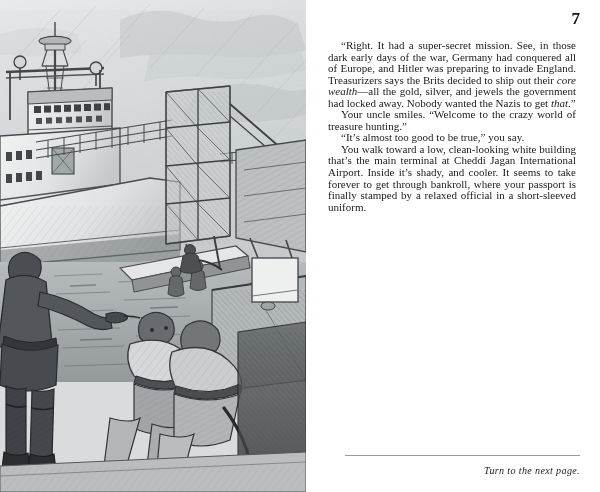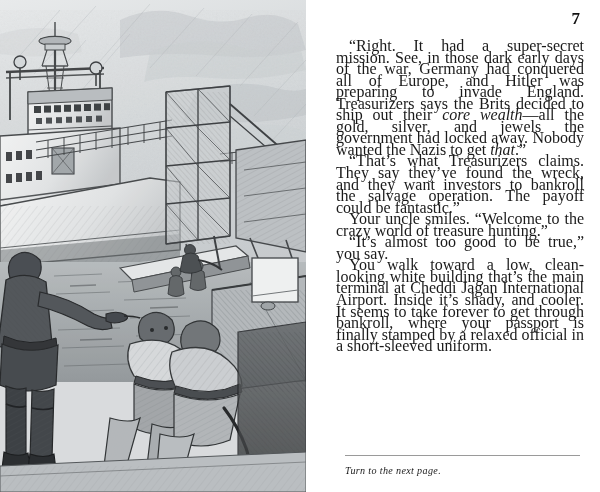--- a/index.html
+++ b/index.html
@@ -12,29 +12,29 @@
   #illustration { position:relative; width:306px; height:492px; overflow:hidden;
       background:#d7dadc; }
   #illustration svg { display:block; width:306px; height:492px; }
 
   
   #textpane { position:relative; width:294px; height:492px; background:#fff; }
 
   #folio { position:absolute; top:9px; right:20px; font-size:17px; font-weight:bold;
       font-family:"Liberation Serif", serif; color:#111; letter-spacing:0; }
 
-  #copy { position:absolute; left:30px; top:40px; width:248px;
-      font-size:16px; line-height:11.55px; text-align:justify;
+  #copy { position:absolute; left:22px; top:40px; width:248px;
+      font-size:11px; line-height:11.55px; text-align:justify;
       color:#1a1a1a; hyphens:none; }
   #copy p { text-indent:13px; margin:0; }
   #copy em { font-style:italic; }
 
   #footer { position:absolute; left:39px; top:455px; width:235px; }
   #rule { height:1px; background:#9a9a9a; width:100%; }
-  #turnline { margin-top:9px; font-style:italic;
+  #turnline { margin-top:9px; text-align:right; font-style:italic;
       font-size:10.1px; color:#1a1a1a; letter-spacing:.35px; }
 </style>
 </head>
 <body>
 
 <div id="page">
 
   <div id="illustration">
     <svg viewBox="0 0 306 492" preserveAspectRatio="none">
         <title>Pencil sketch of a cargo freighter at a dock with dockworkers</title>
@@ -368,21 +368,20 @@
       <rect x="0" y="0" width="306" height="492" fill="none" stroke="#ffffff" stroke-width="0"></rect>
     </svg>
   </div>
 
   <div id="textpane">
 
     <div id="folio">7</div>
 
     <div id="copy">
         <p><span>“Right. It had a super-secret mission. See, in those dark early days of the war, Germany had conquered all of Europe, and Hitler was preparing to invade England. Treasurizers says the Brits decided to ship out their </span><em>core wealth</em><span>—all the gold, silver, and jewels the government had locked away. Nobody wanted the Nazis to get </span><em>that</em><span>.”</span></p>
-        <p><span>“That’s what Treasurizers claims. They say they’ve found the wreck, and they want investors to bankroll the salvage operation. The payoff could be fantastic.”</span></p>
         <p><span>Your uncle smiles. “Welcome to the crazy world of treasure hunting.”</span></p>
         <p><span>“It’s almost too good to be true,” you say.</span></p>
         <p><span>You walk toward a low, clean-looking white building that’s the main terminal at Cheddi Jagan International Airport. Inside it’s shady, and cooler. It seems to take forever to get through bankroll, where your passport is finally stamped by a relaxed official in a short-sleeved uniform.</span></p>
       </div>
 
     <div id="footer">
       <div id="rule"></div>
       <div id="turnline">Turn to the next page.</div>
     </div>
 

